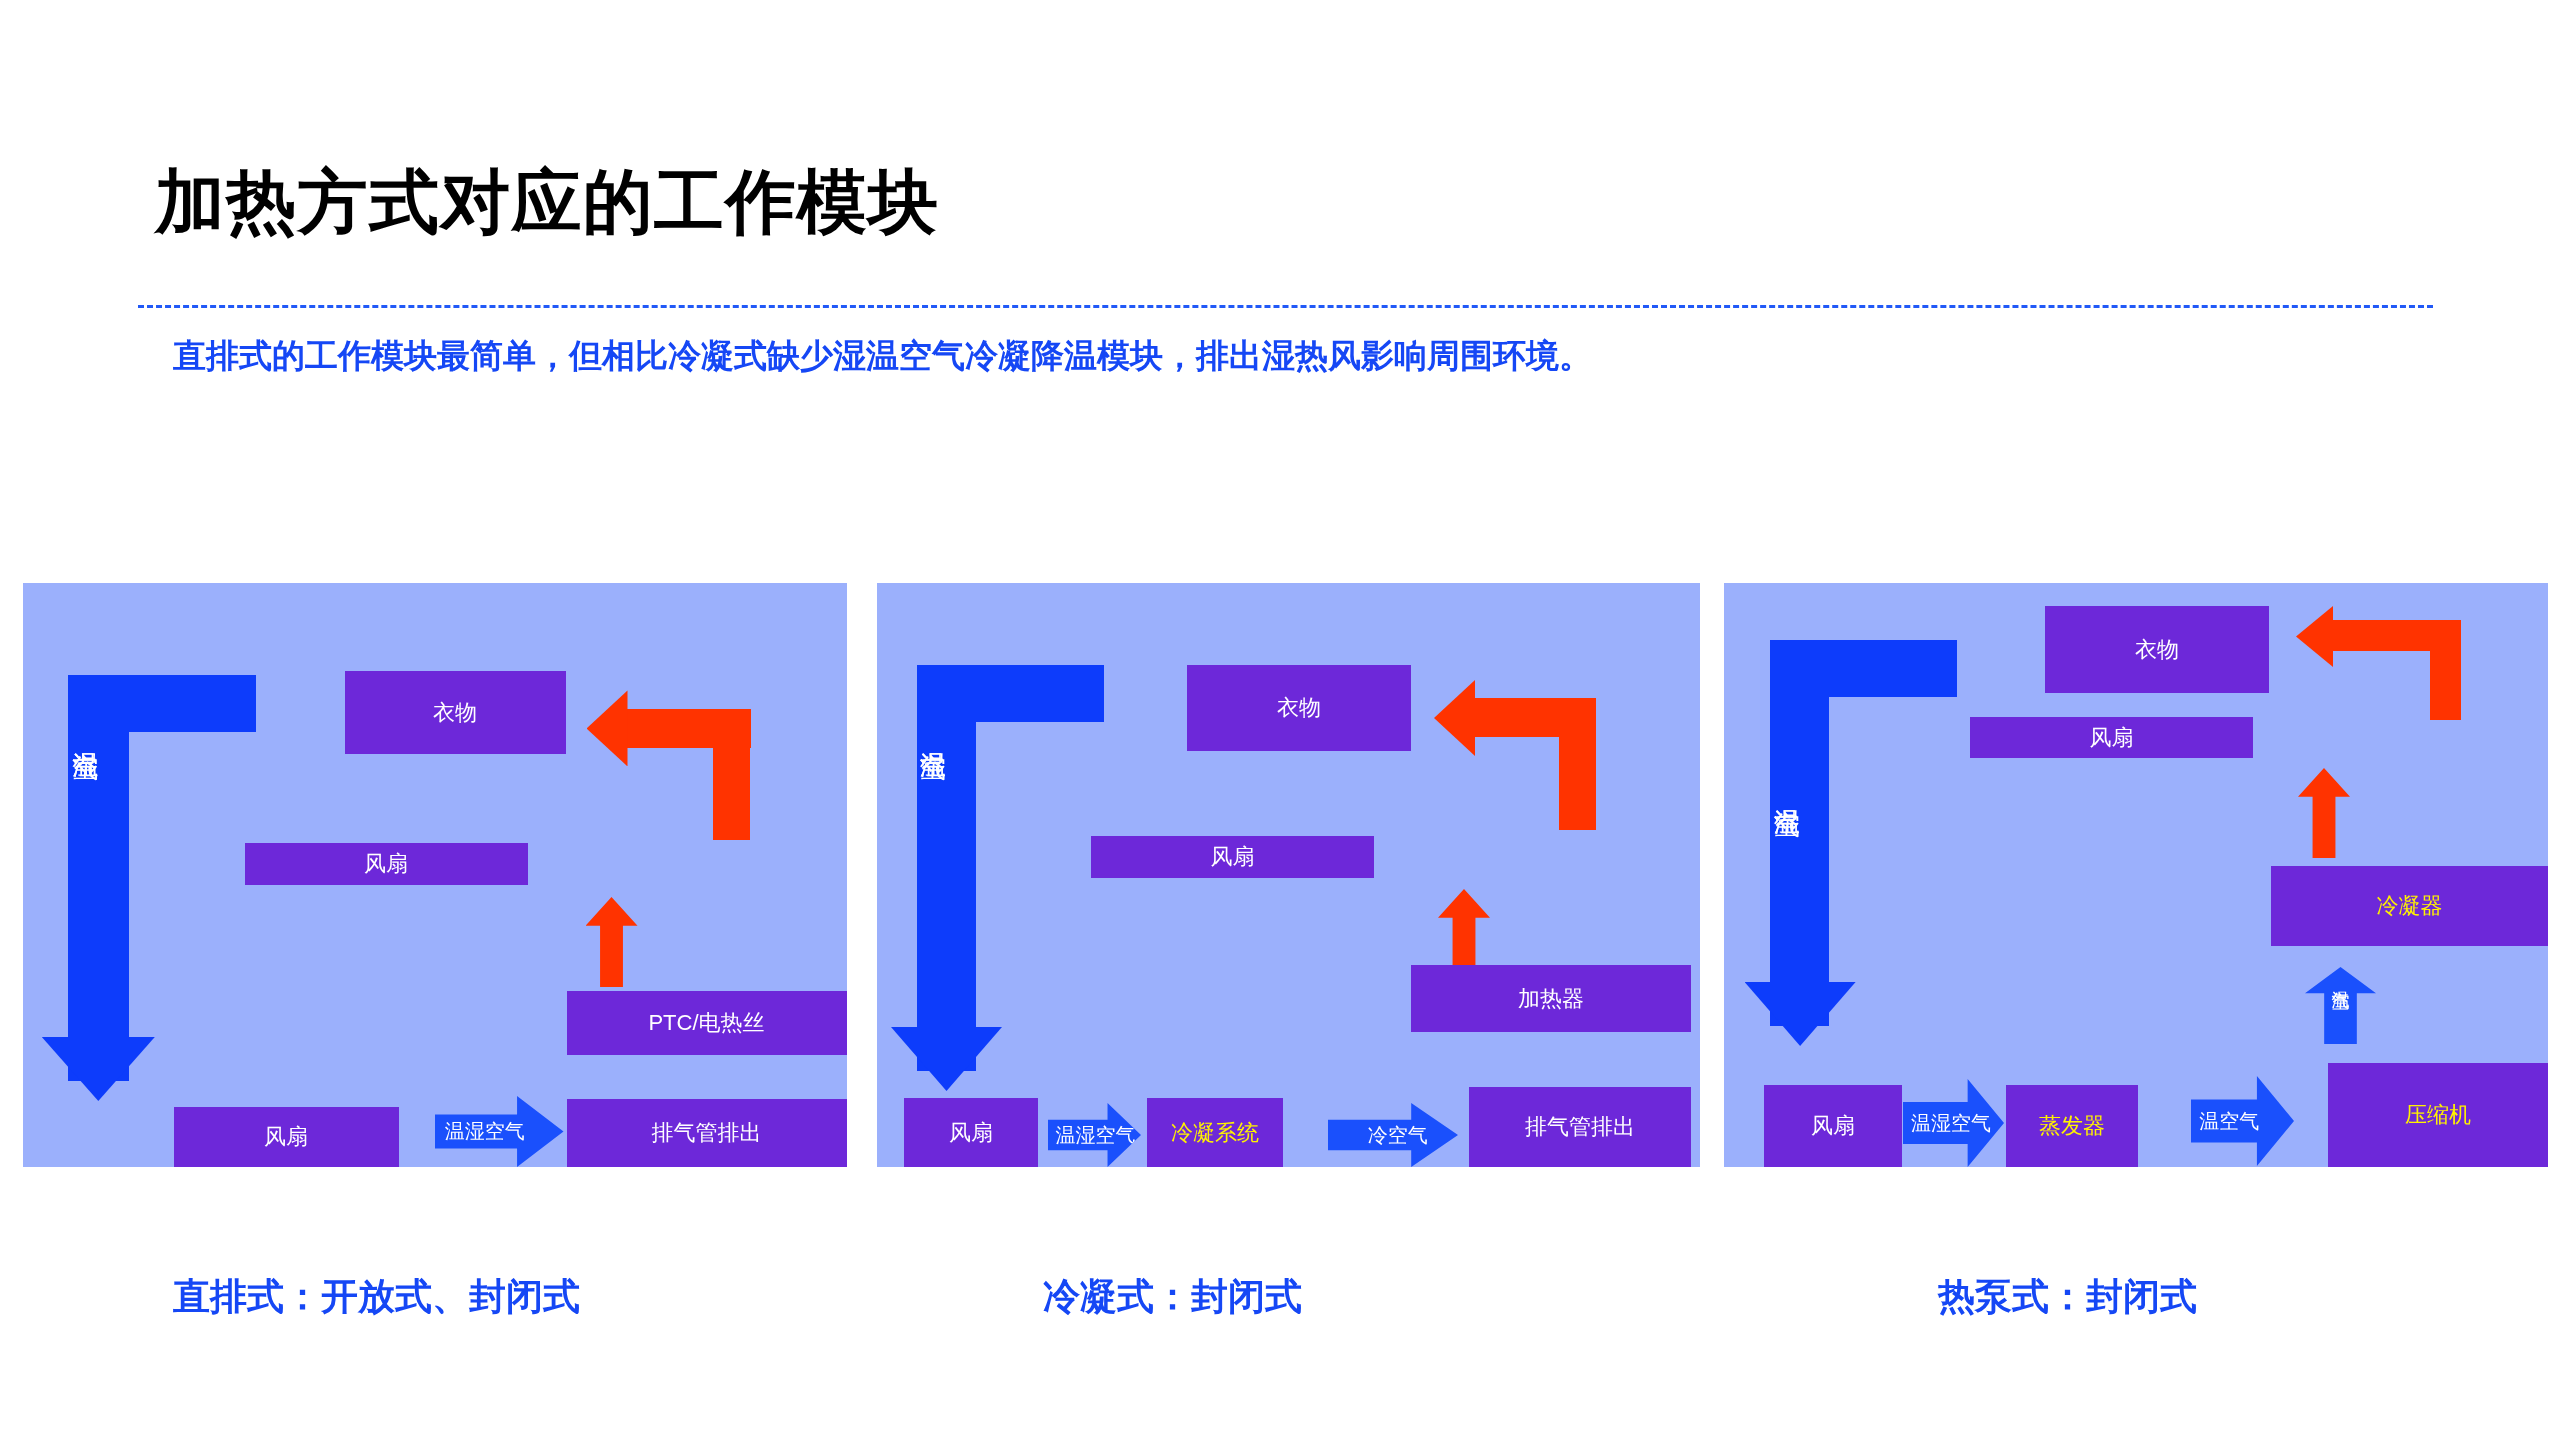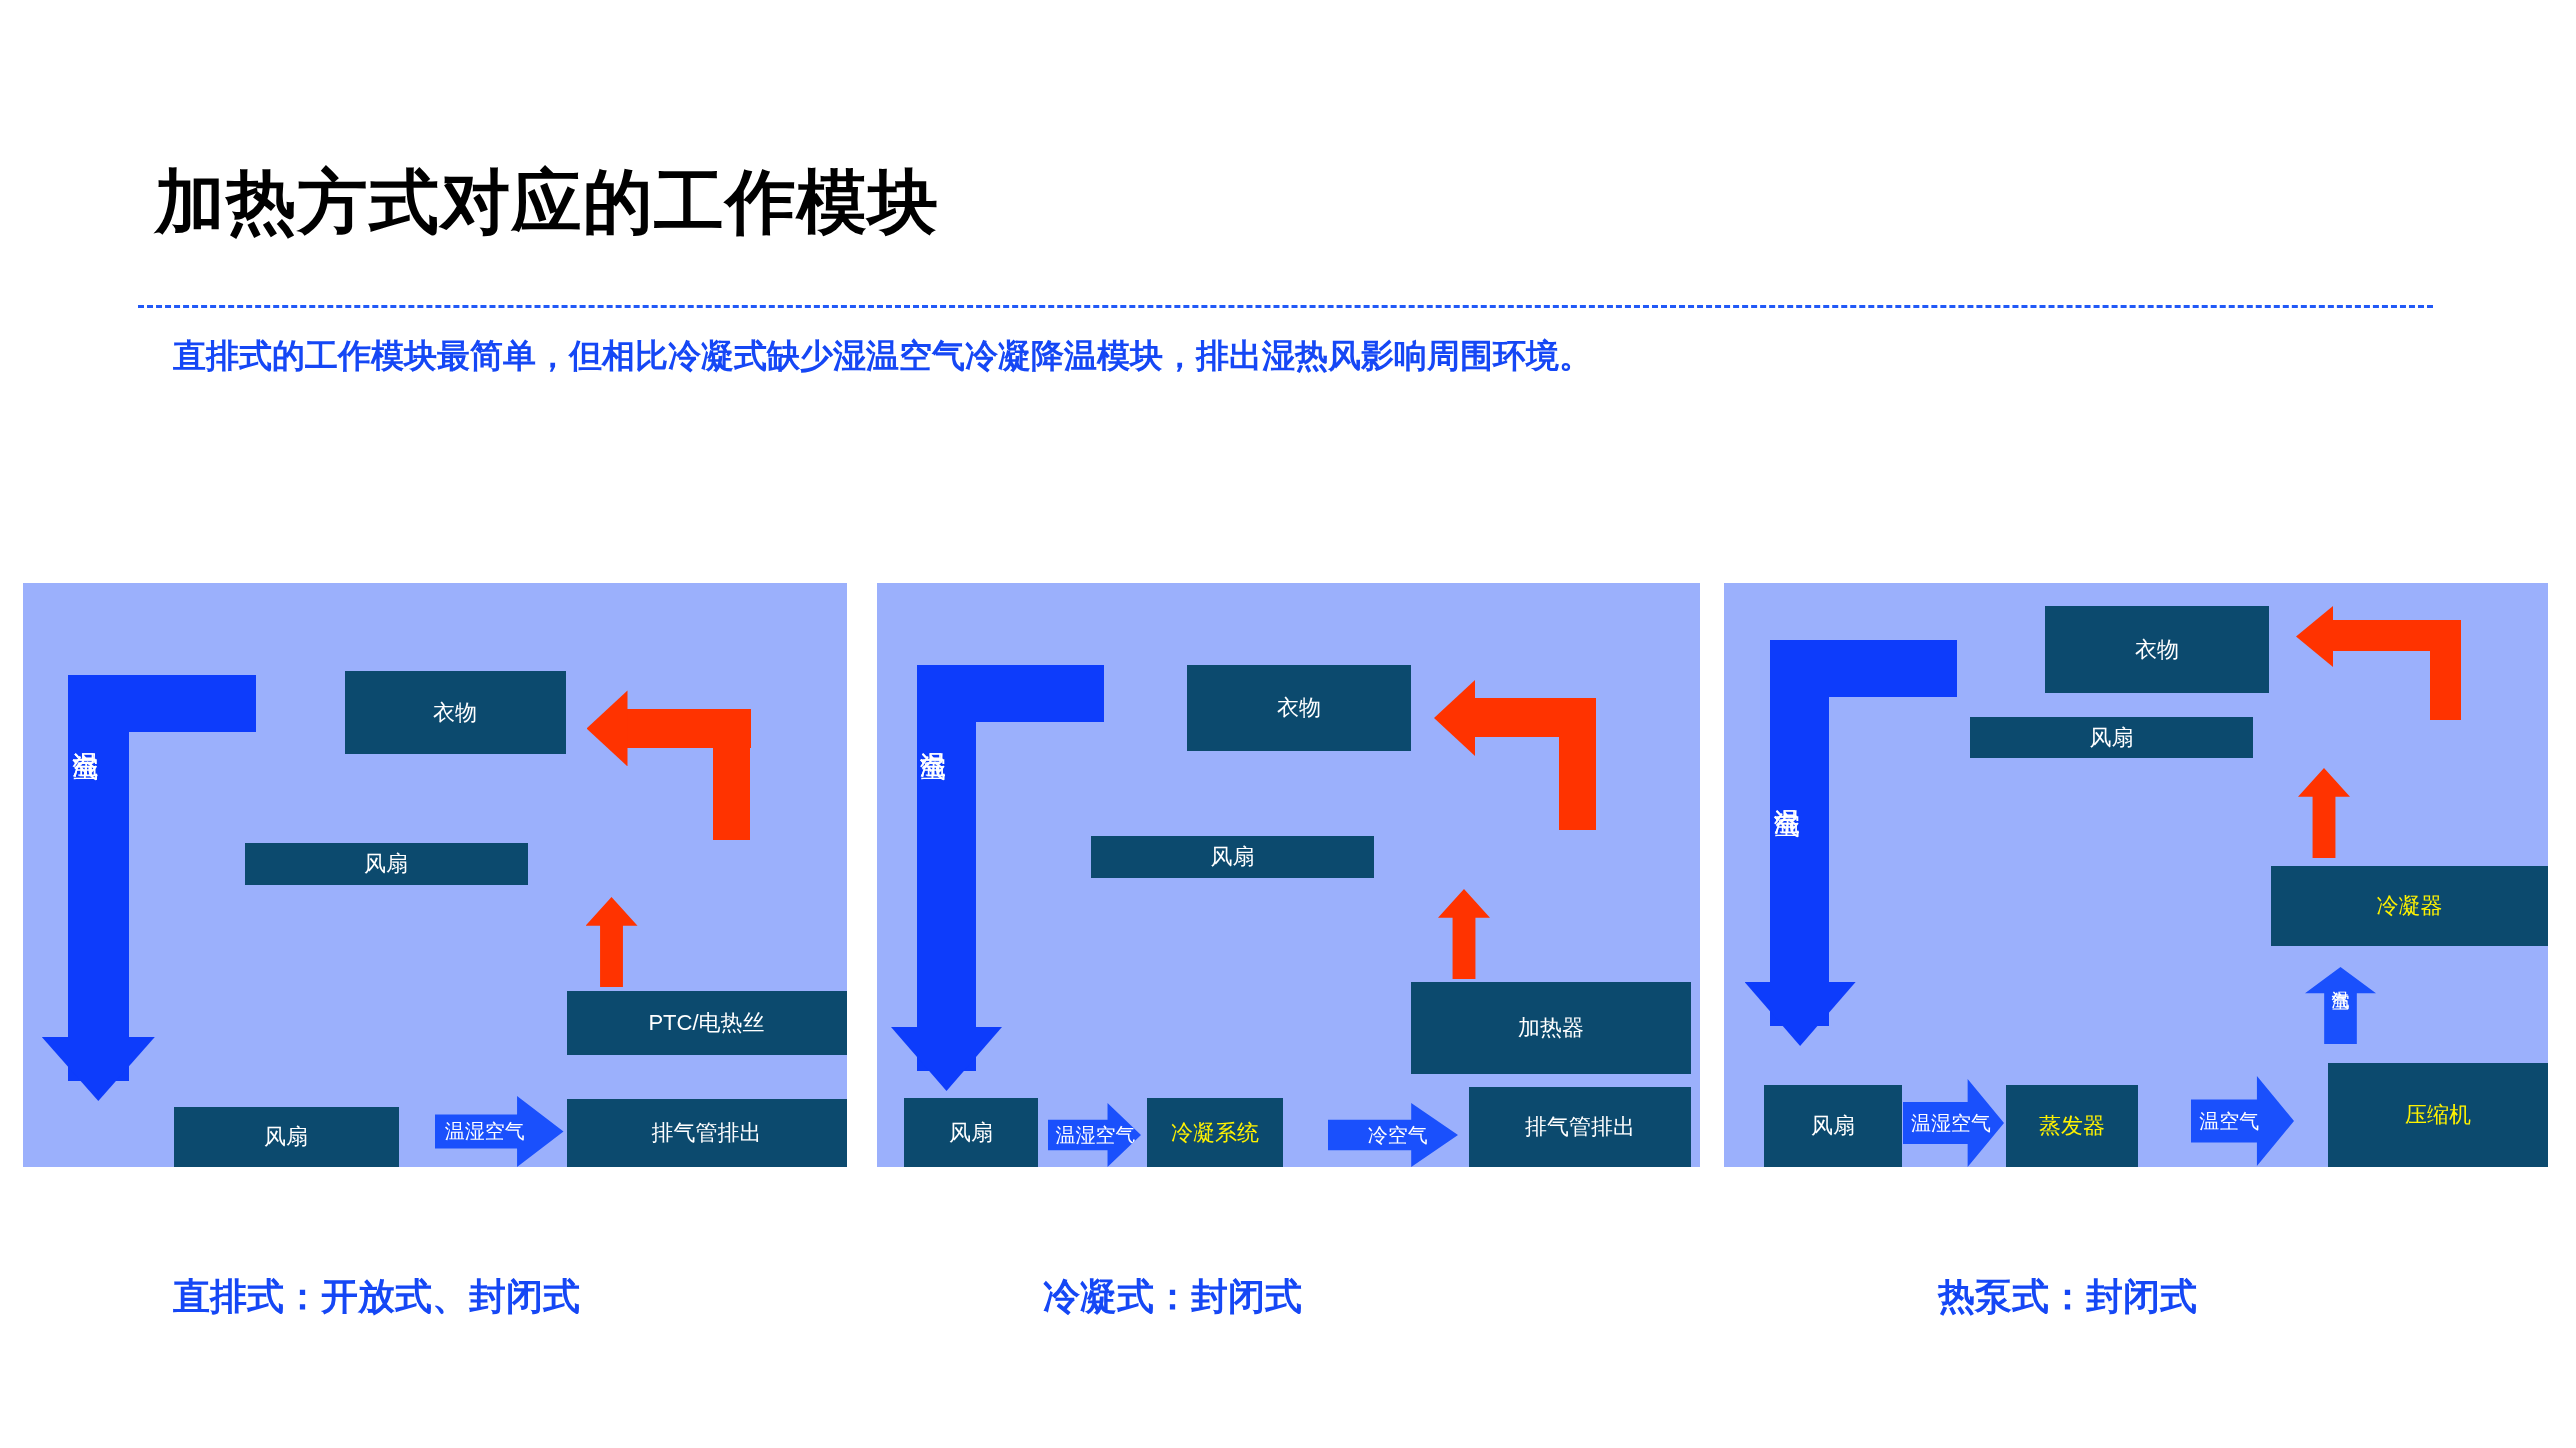--- a/index.html
+++ b/index.html
@@ -52,21 +52,21 @@
     top: 583px;
     height: 584px;
     background: #9BB0FC;
   }
   #panel-1 { left: 22.5px;   width: 824px; }
   #panel-2 { left: 877px; width: 823px; }
   #panel-3 { left: 1724px; width: 824px; }
 
   .box {
     position: absolute;
-    background: #0c4a6e;
+    background: #6d28d9;
     color: #ffffff;
     display: flex;
     align-items: center;
     justify-content: center;
     font-size: 22px;
     line-height: 1.15;
     text-align: center;
     white-space: nowrap;
   }
   .box.yellow { color: #FFF200; }
@@ -234,21 +234,21 @@
     <div class="vert" style="left:151px;top:33px;width:37px;height:132px;"></div>
     <div class="head" style="left:26px;top:15px;width:41px;height:76px;"></div>
   </div>
 
   <div class="box" style="left:214px;top:253px;width:283px;height:42px;">
     <span>风扇</span>
   </div>
 
   <div class="arrow-up-orange" style="left:561px;top:306px;width:52px;height:90px;"></div>
 
-  <div class="box" style="left:534px;top:399px;width:280px;height:92px;">
+  <div class="box" style="left:534px;top:382px;width:280px;height:67px;">
     <span>加热器</span>
   </div>
 
   <div class="box" style="left:27px;top:515px;width:134px;height:69px;">
     <span>风扇</span>
   </div>
 
   <div class="arrow arrow-right" style="left:171px;top:520px;width:93px;height:64px;">
     <span>温湿空气</span>
   </div>

